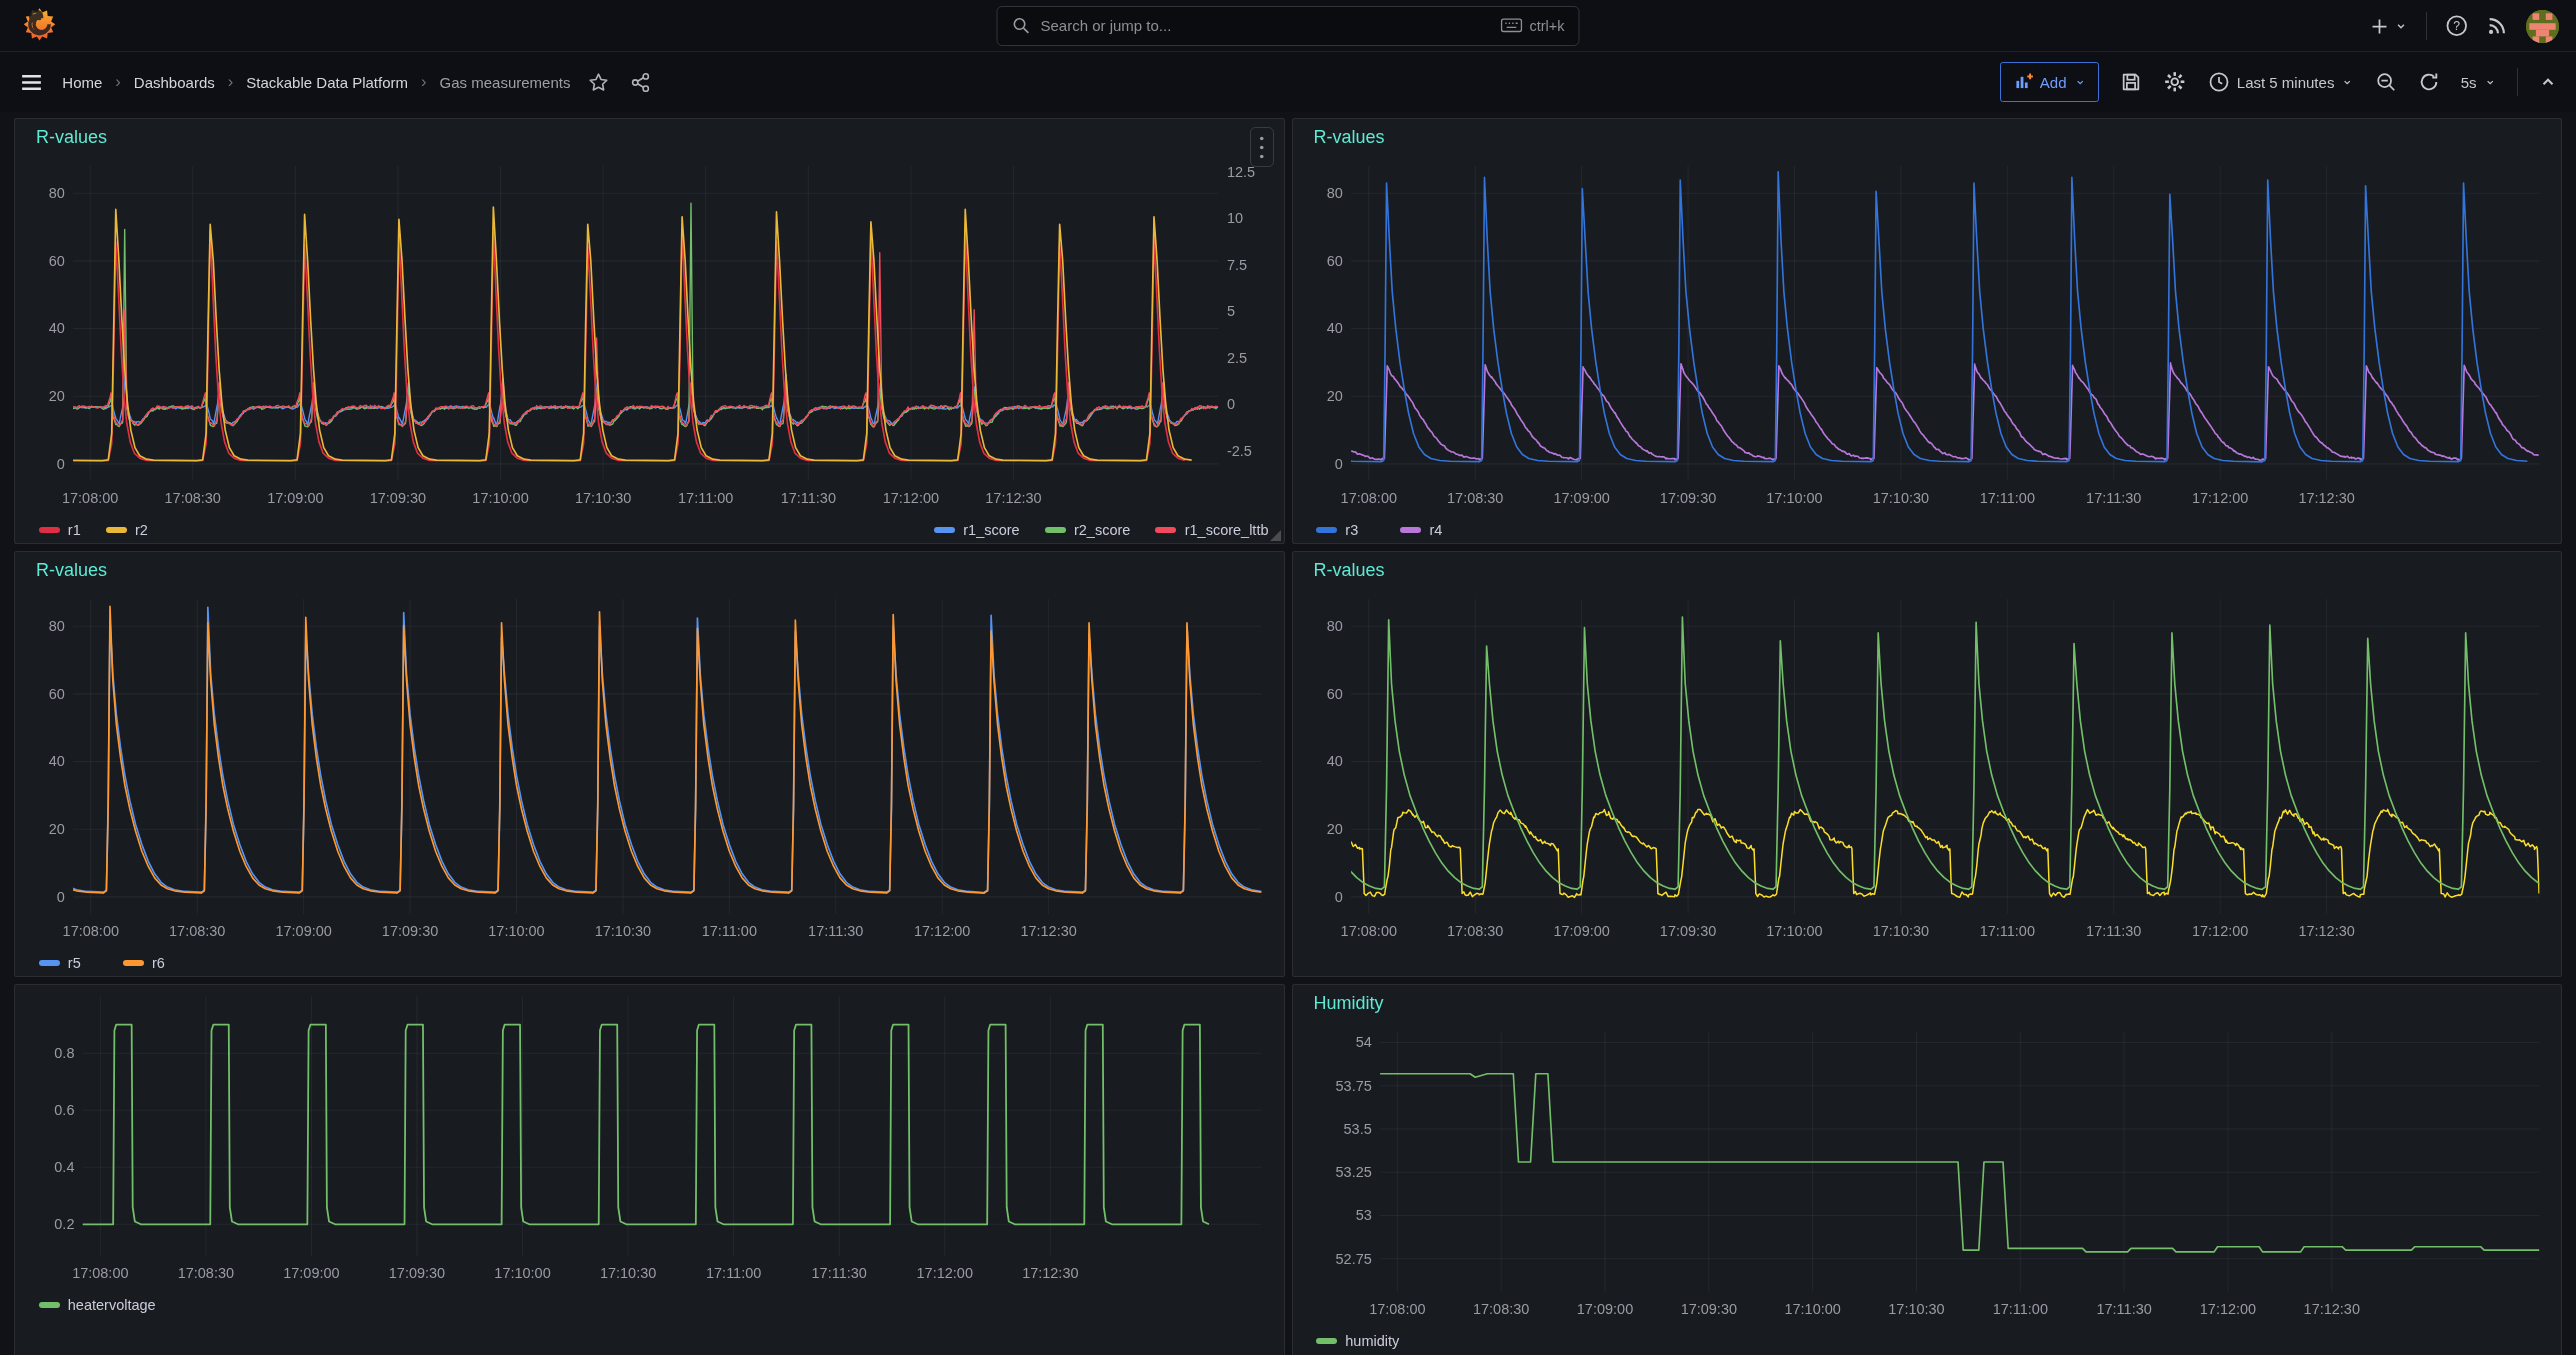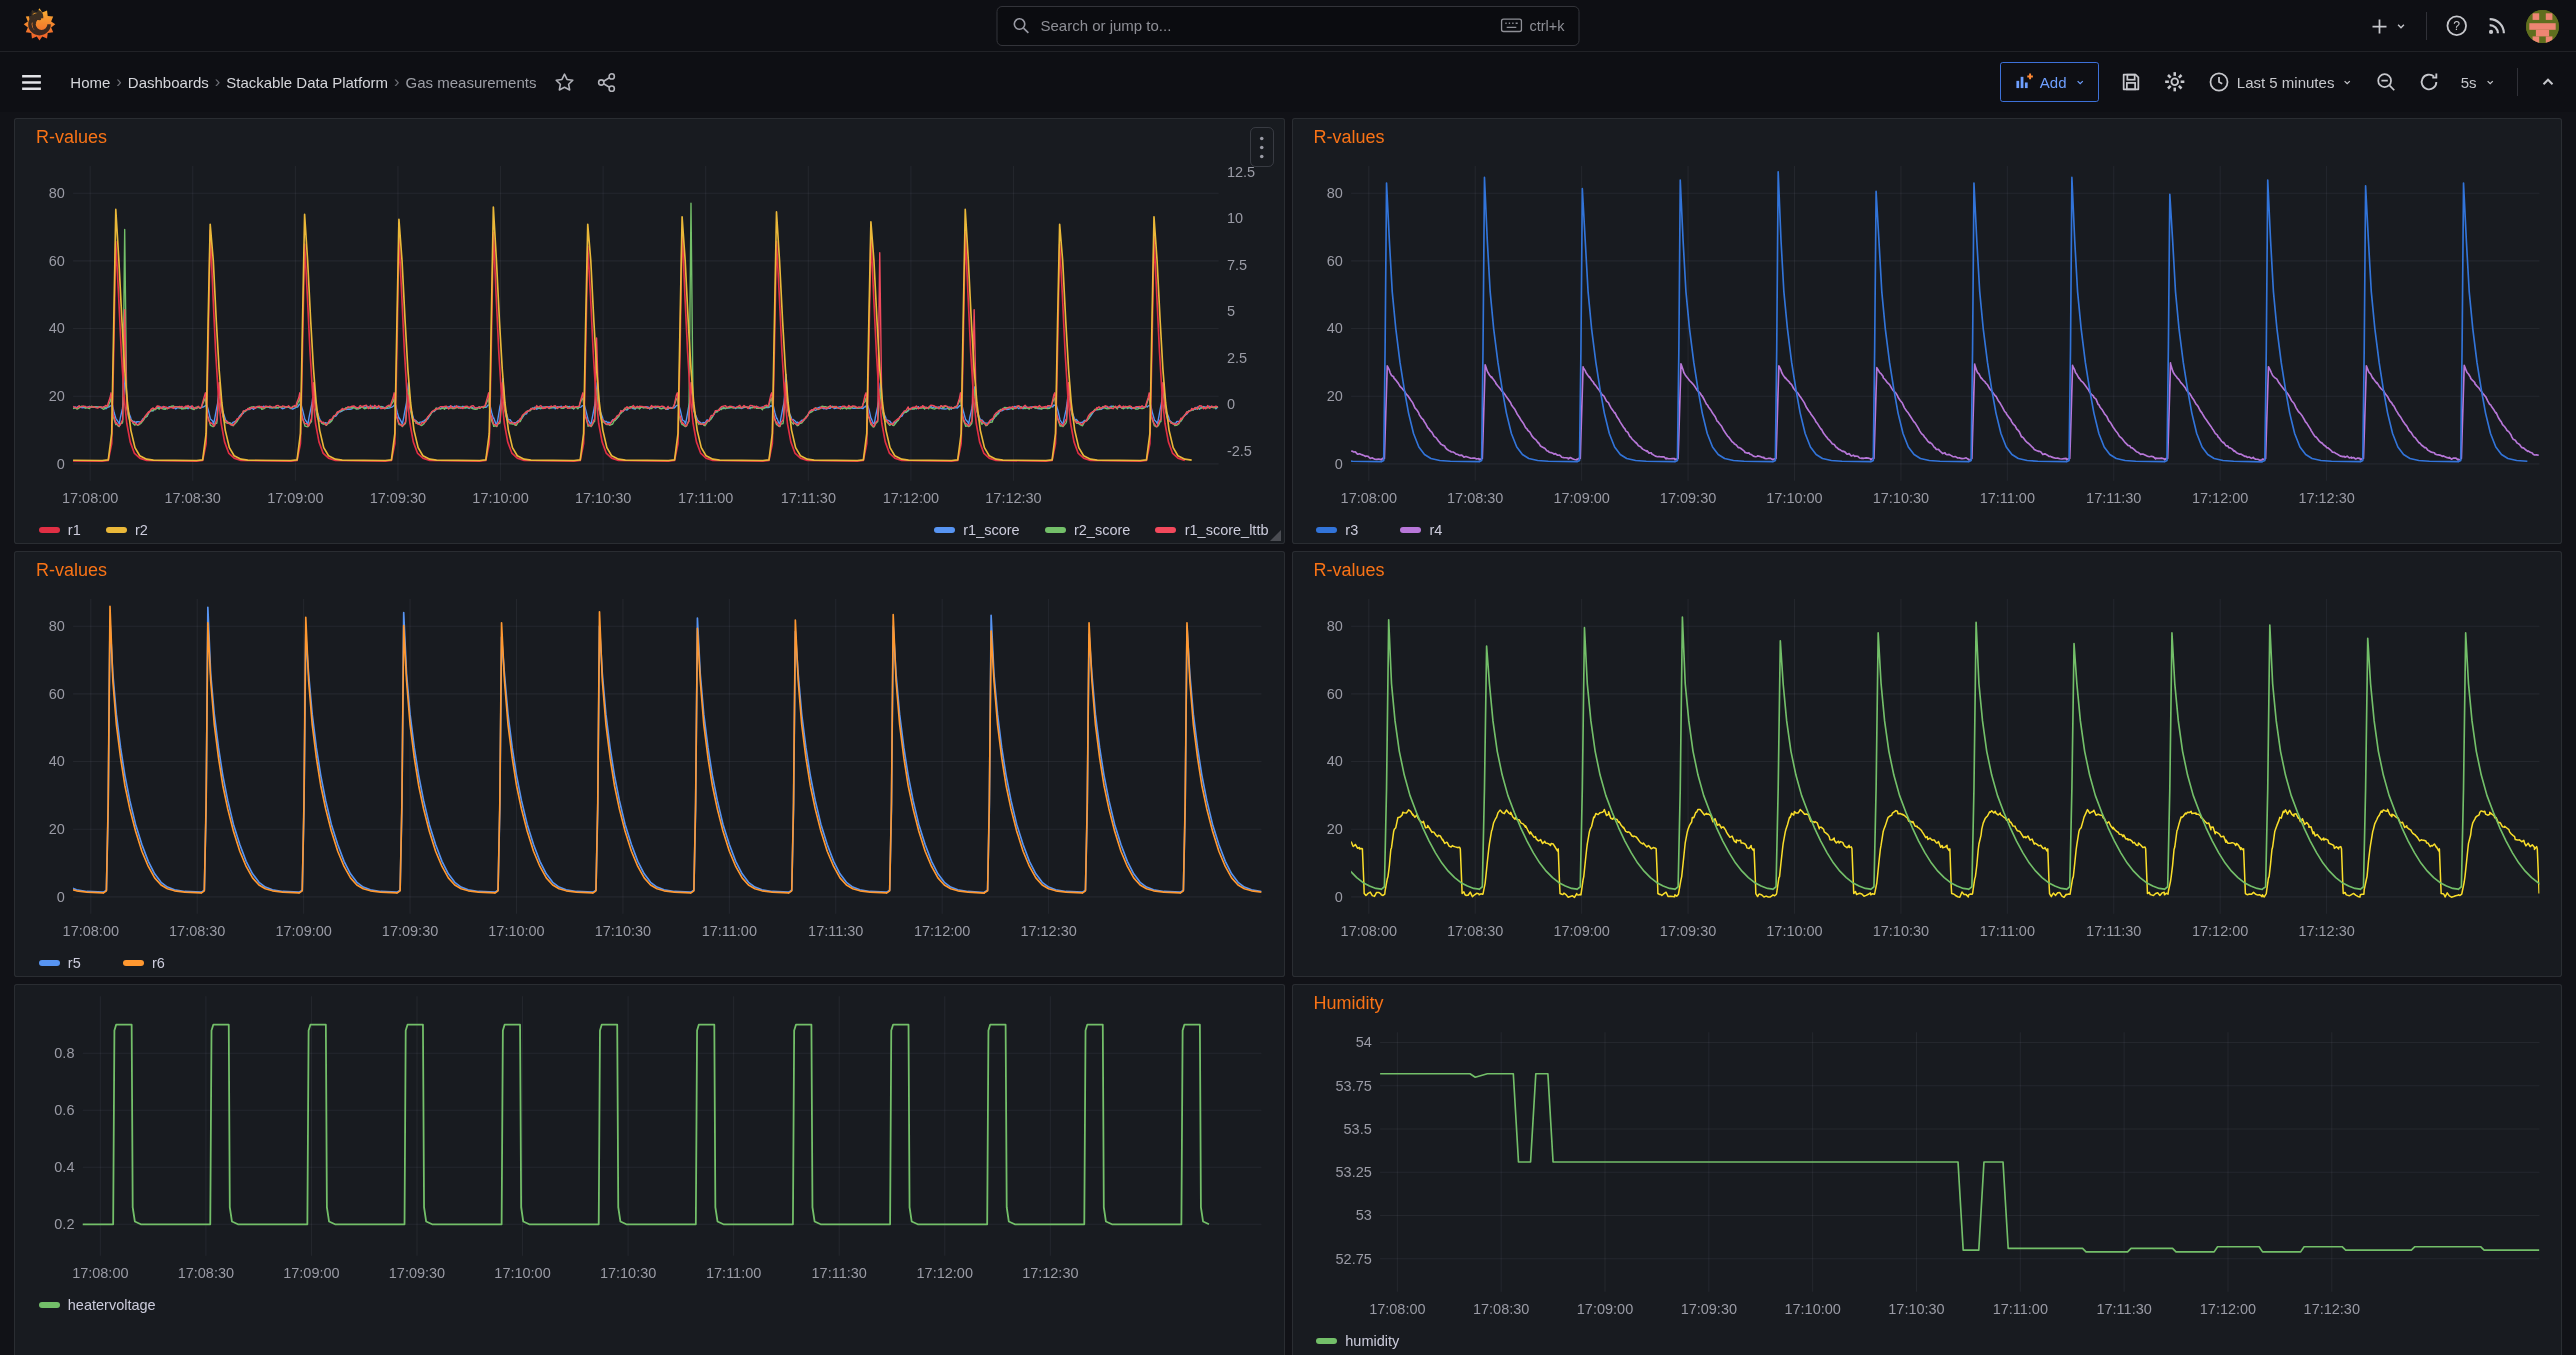--- a/index.html
+++ b/index.html
@@ -20,40 +20,40 @@
   .shortcut{ display:flex; align-items:center; gap:7px; color:#8e8f96; font-size:14.5px;}
   .topnav-right{ position:absolute; right:16.6px; top:0; height:52px;
     display:flex; align-items:center; gap:18px;}
   .tn-divider{ width:0.7px; height:28px; background:rgba(204,204,220,0.18);}
   .avatar{ width:33px; height:33px; border-radius:50%; overflow:hidden; background:#5f6e1e;}
   .icon-btn{ display:flex; align-items:center; gap:4.1px; cursor:pointer;}
 
   
   .subnav{ position:absolute; top:52px; left:0; width:2576px; height:60px;
     background:#0e0f14; display:flex; align-items:center; padding:0 19.3px; z-index:4;}
-  .crumbs{ display:flex; align-items:center; gap:6px; margin-left:26px; font-size:15px;justify-content:space-between;}
+  .crumbs{ display:flex; align-items:center; gap:13px; margin-left:18px; font-size:15px;justify-content:space-between;}
   .crumb{ color:#d5d6db; cursor:pointer; white-space:nowrap;}
   .crumb.current{ color:#9d9fa6; cursor:default;}
   .crumb-sep{ color:#6e7077; font-size:16.6px;}
   .crumb-icons{ display:flex; align-items:center; gap:21px; margin-left:18px;}
   .subnav-right{ margin-left:auto; display:flex; align-items:center; gap:21px;}
   .add-btn{ display:flex; align-items:center; gap:7px; height:40px; padding:0 12.4px;
     border:0.7px solid #3d71d9; border-radius:2.8px; color:#6e9fff; font-size:15px;
     background:transparent; cursor:pointer;}
   .toolbar-item{ display:flex; align-items:center; gap:7px; color:#c7c8cd;
     font-size:15px; cursor:pointer; white-space:nowrap;}
 
   
   .canvas{ position:absolute; top:112px; left:0; right:0; bottom:0;
     padding:6.2px 14px; display:grid; grid-template-columns:1fr 1fr;
     grid-template-rows:426px 426px 426px; gap:7px;}
   .panel{ background:#181b20; border:0.7px solid rgba(204,204,220,0.10);
     border-radius:2.8px; position:relative; overflow:hidden;}
   .panel-header{ height:36px; display:flex; align-items:center; padding:0 21px;}
-  .panel-title{ font-size:18px; font-weight:500; color:#f97316; cursor:pointer;}
+  .panel-title{ font-size:18px; font-weight:500; color:#5eead4; cursor:pointer;}
   .kebab{ position:absolute; top:8.3px; right:9.7px; width:23.5px; height:40px;
     border:0.7px solid rgba(204,204,220,0.18); border-radius:5.5px;
     display:flex; align-items:center; justify-content:center; cursor:pointer;}
   .chart{ height:359px; margin:0 7px; position:relative;}
   .chart.short{ height:304px;}
   .legend{ height:32px; display:flex; align-items:center; padding:0 15px 0 23.5px;
     gap:42px; font-size:14.5px; color:#ccccdc;}
   .legend.split{ justify-content:space-between;}
   .legend-group{ display:flex; align-items:center; gap:25px;}
   .legend-item{ display:flex; align-items:center; gap:8.3px; cursor:pointer;}

